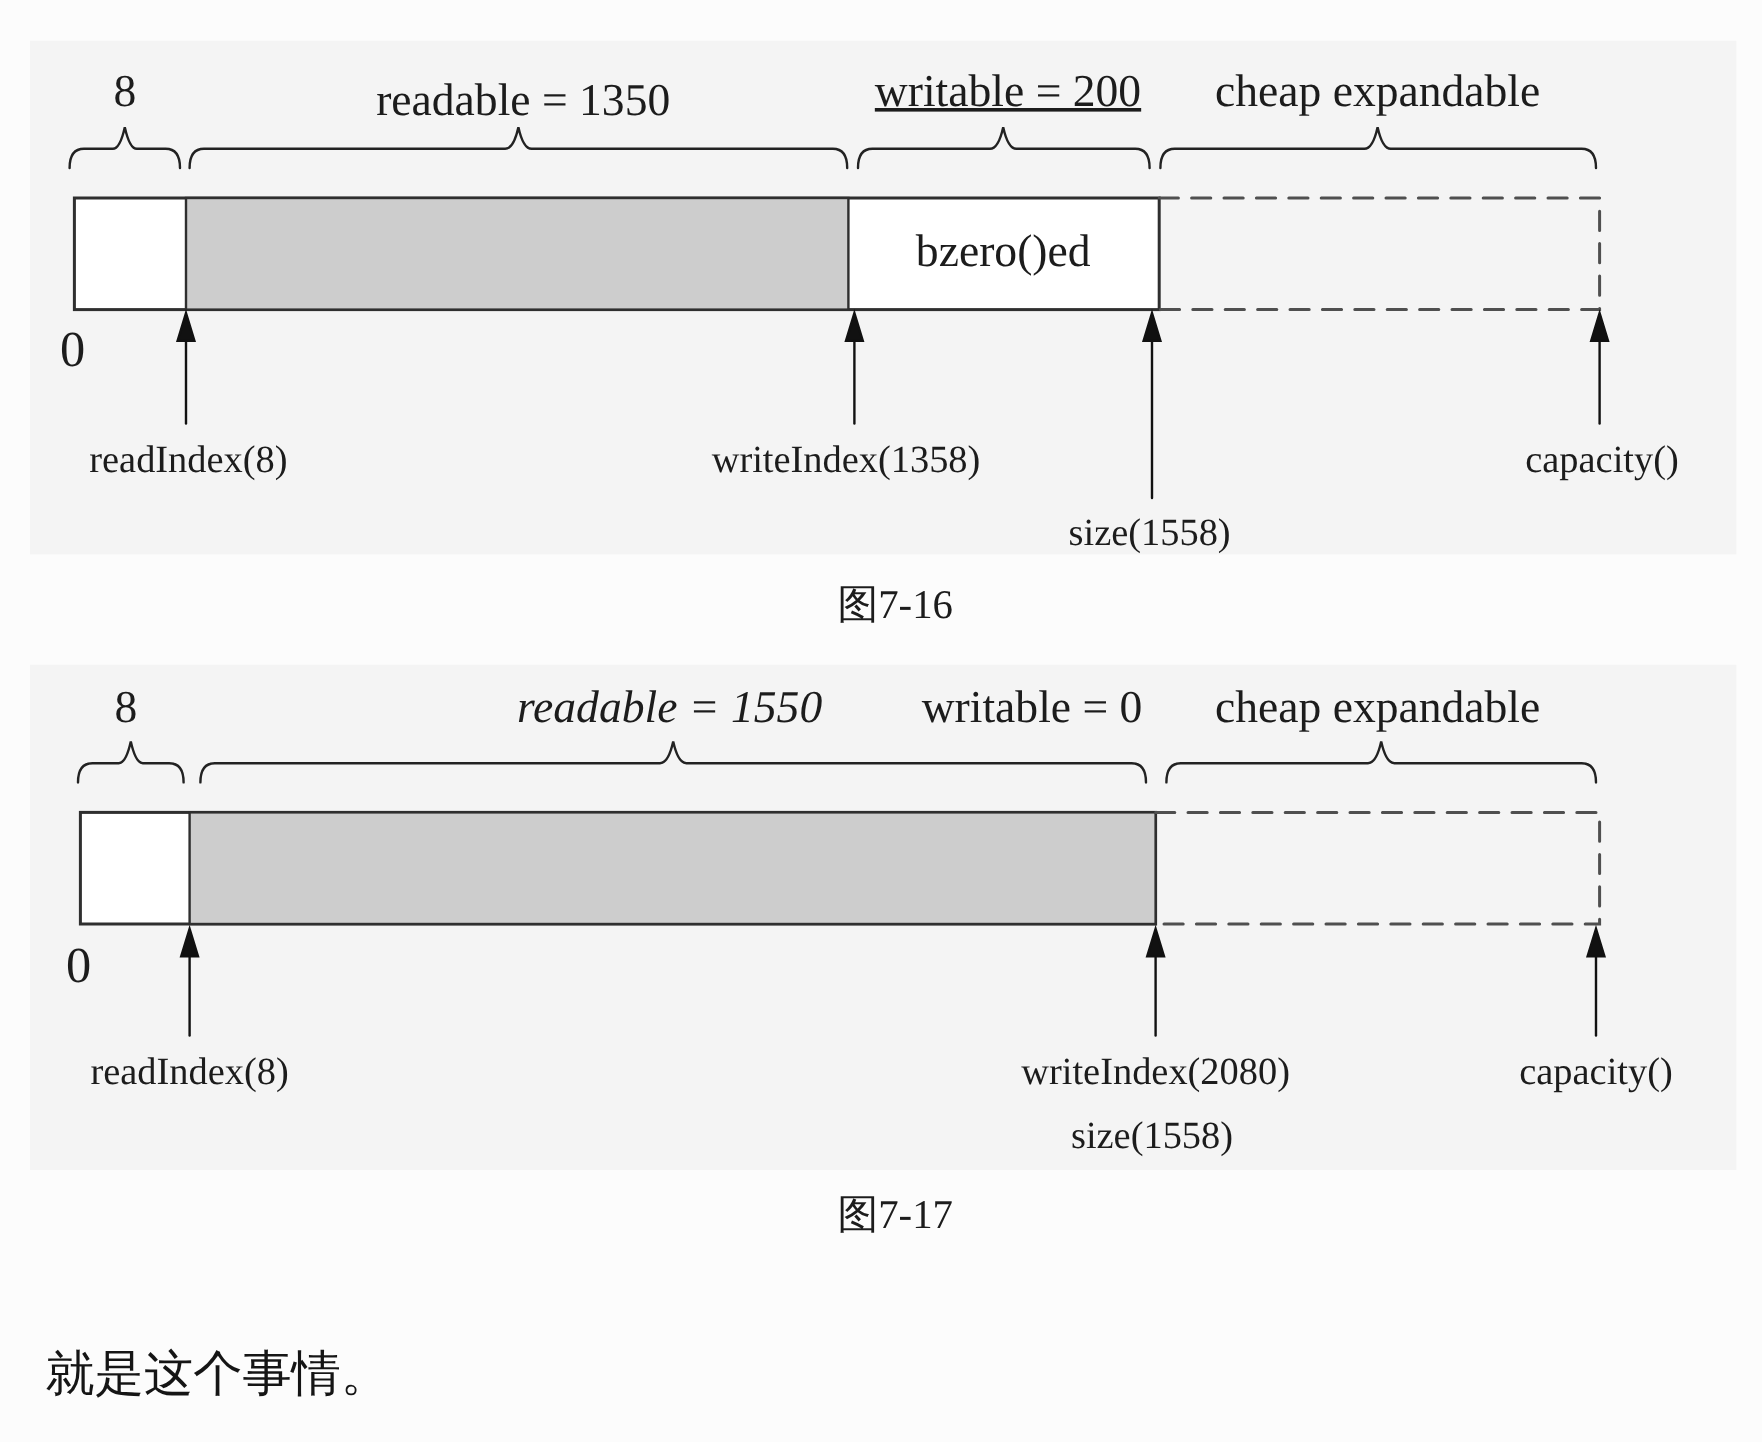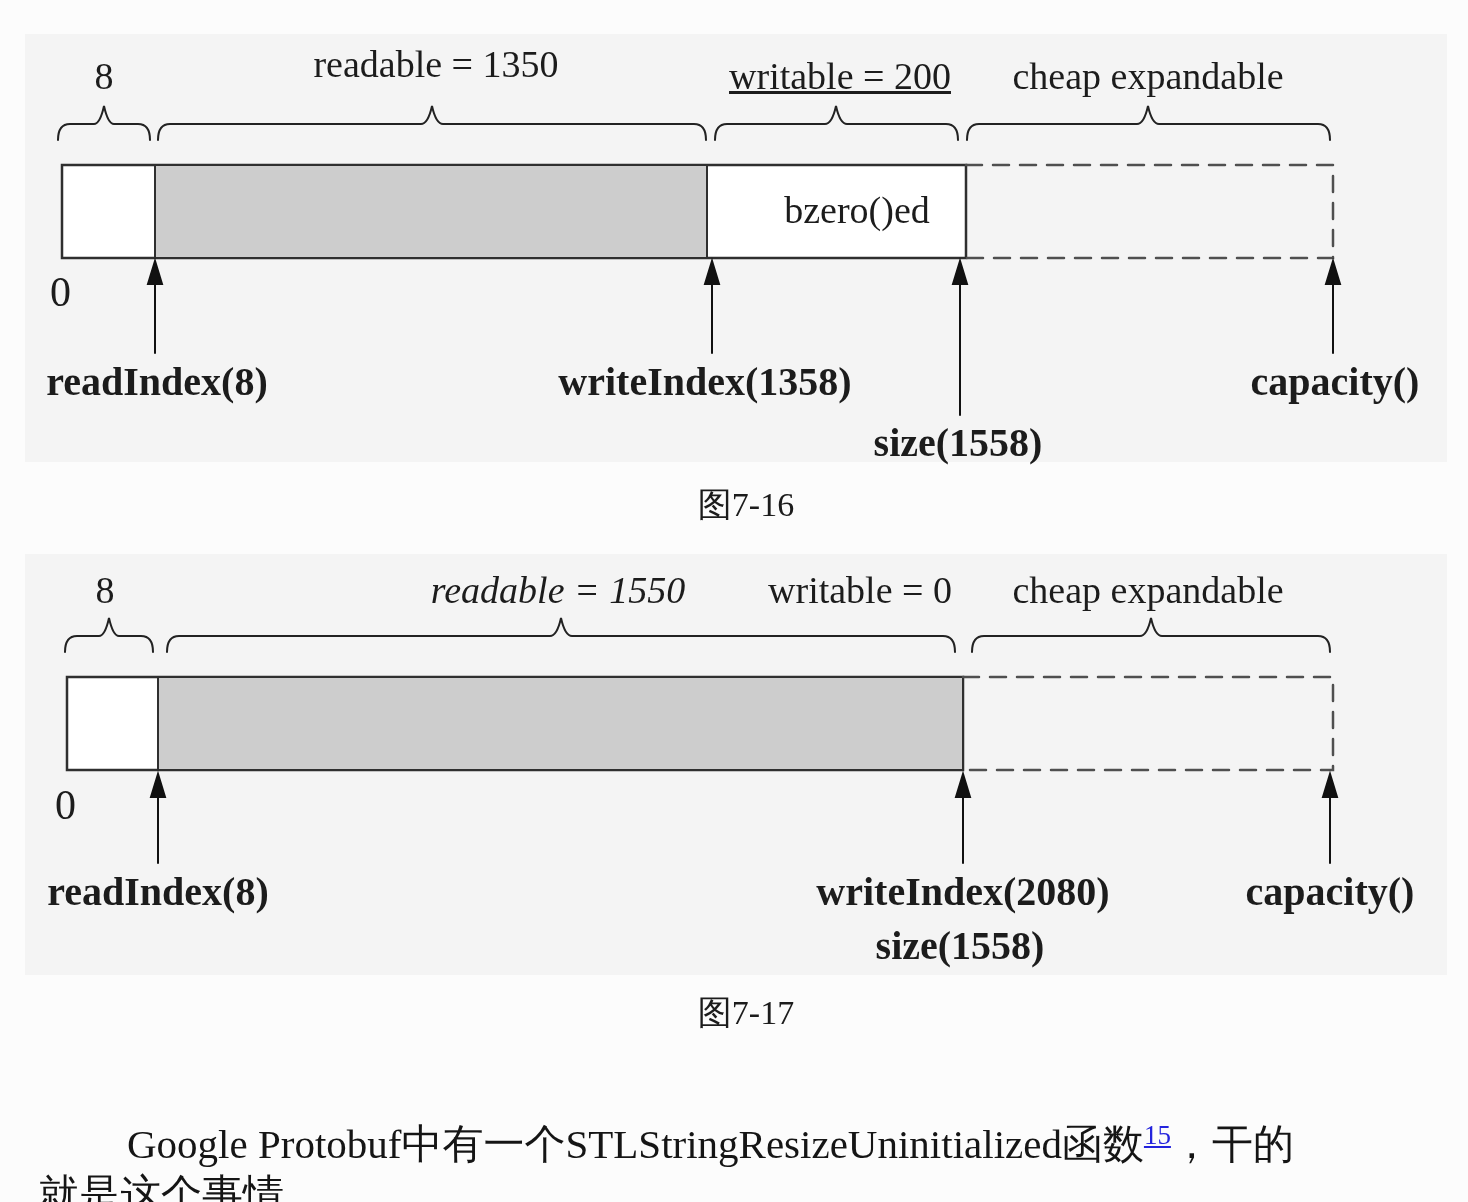--- a/index.html
+++ b/index.html
@@ -6,21 +6,21 @@
   body{
     width:1468px;height:1202px;position:relative;
     background:#fcfcfc;
     font-family:"Liberation Serif","DejaVu Serif",serif;
     color:#1c1c1c;
     overflow:hidden;
   }
   .abs{position:absolute;}
   .ctr{transform:translateX(-50%);white-space:nowrap;}
   .toplabel{font-size:38px;line-height:40px;}
-  .ptrlabel{font-size:40px;line-height:42px;font-weight:bold;}
+  .ptrlabel{font-size:32px;line-height:42px;}
   .origin{font-size:42px;line-height:44px;}
   .bzero{font-size:38px;line-height:40px;}
   .caption{font-size:34px;line-height:38px;text-align:center;width:100%;left:12px;}
   svg{position:absolute;left:0;top:0;}
   .para{
     position:absolute;left:38px;top:1078px;width:1404px;
     font-size:41px;line-height:50px;color:#151515;
   }
   .para .l1{display:block;text-indent:89px;}
   .para .l2{display:block;}
@@ -81,38 +81,37 @@
         <polygon points="158,774 151,797 165,797"></polygon>
       <line x1="963" y1="794" x2="963" y2="863"></line>
         <polygon points="963,774 956,797 970,797"></polygon>
       <line x1="1330" y1="794" x2="1330" y2="863"></line>
         <polygon points="1330,774 1323,797 1337,797"></polygon>
     </g>
   </g>
 </svg>
 
 <div class="abs ctr toplabel" style="left:104px;top:56px;">8</div>
-<div class="abs ctr toplabel" style="left:436px;top:44px;">readable = 1350</div>
+<div class="abs ctr toplabel" style="left:436px;top:64px;">readable = 1350</div>
 <div class="abs ctr toplabel" style="left:840px;top:56px;text-decoration:underline;">writable = 200</div>
 <div class="abs ctr toplabel" style="left:1148px;top:56px;">cheap expandable</div>
-<div class="abs ctr bzero" style="left:836px;top:190px;margin-left:21px;">bzero()ed</div>
+<div class="abs ctr bzero" style="left:836px;top:190px;">bzero()ed</div>
 <div class="abs origin" style="left:50px;top:270px;">0</div>
 <div class="abs ctr ptrlabel" style="left:157px;top:361px;">readIndex(8)</div>
 <div class="abs ctr ptrlabel" style="left:705px;top:361px;">writeIndex(1358)</div>
 <div class="abs ctr ptrlabel" style="left:1335px;top:361px;">capacity()</div>
 <div class="abs ctr ptrlabel" style="left:958px;top:422px;">size(1558)</div>
 <div class="abs caption" style="top:486px;">图7-16</div>
 
 <div class="abs ctr toplabel" style="left:105px;top:570px;">8</div>
 <div class="abs ctr toplabel" style="left:558px;top:570px;font-style:italic;">readable = 1550</div>
 <div class="abs ctr toplabel" style="left:860px;top:570px;text-align:right;">writable = 0</div>
 <div class="abs ctr toplabel" style="left:1148px;top:570px;">cheap expandable</div>
 <div class="abs origin" style="left:55px;top:783px;">0</div>
 <div class="abs ctr ptrlabel" style="left:158px;top:871px;">readIndex(8)</div>
 <div class="abs ctr ptrlabel" style="left:963px;top:871px;">writeIndex(2080)</div>
 <div class="abs ctr ptrlabel" style="left:1330px;top:871px;">capacity()</div>
 <div class="abs ctr ptrlabel" style="left:960px;top:925px;">size(1558)</div>
 <div class="abs caption" style="top:994px;">图7-17</div>
 
 <p class="para">
-  <span class="l1"><span>Google Protobuf中有一个STLStringResizeUninitialized函数</span><sup class="fnref">15</sup><span>，干的</span></span>
   <span class="l2">就是这个事情。</span>
 </p>
 
 </body></html>

